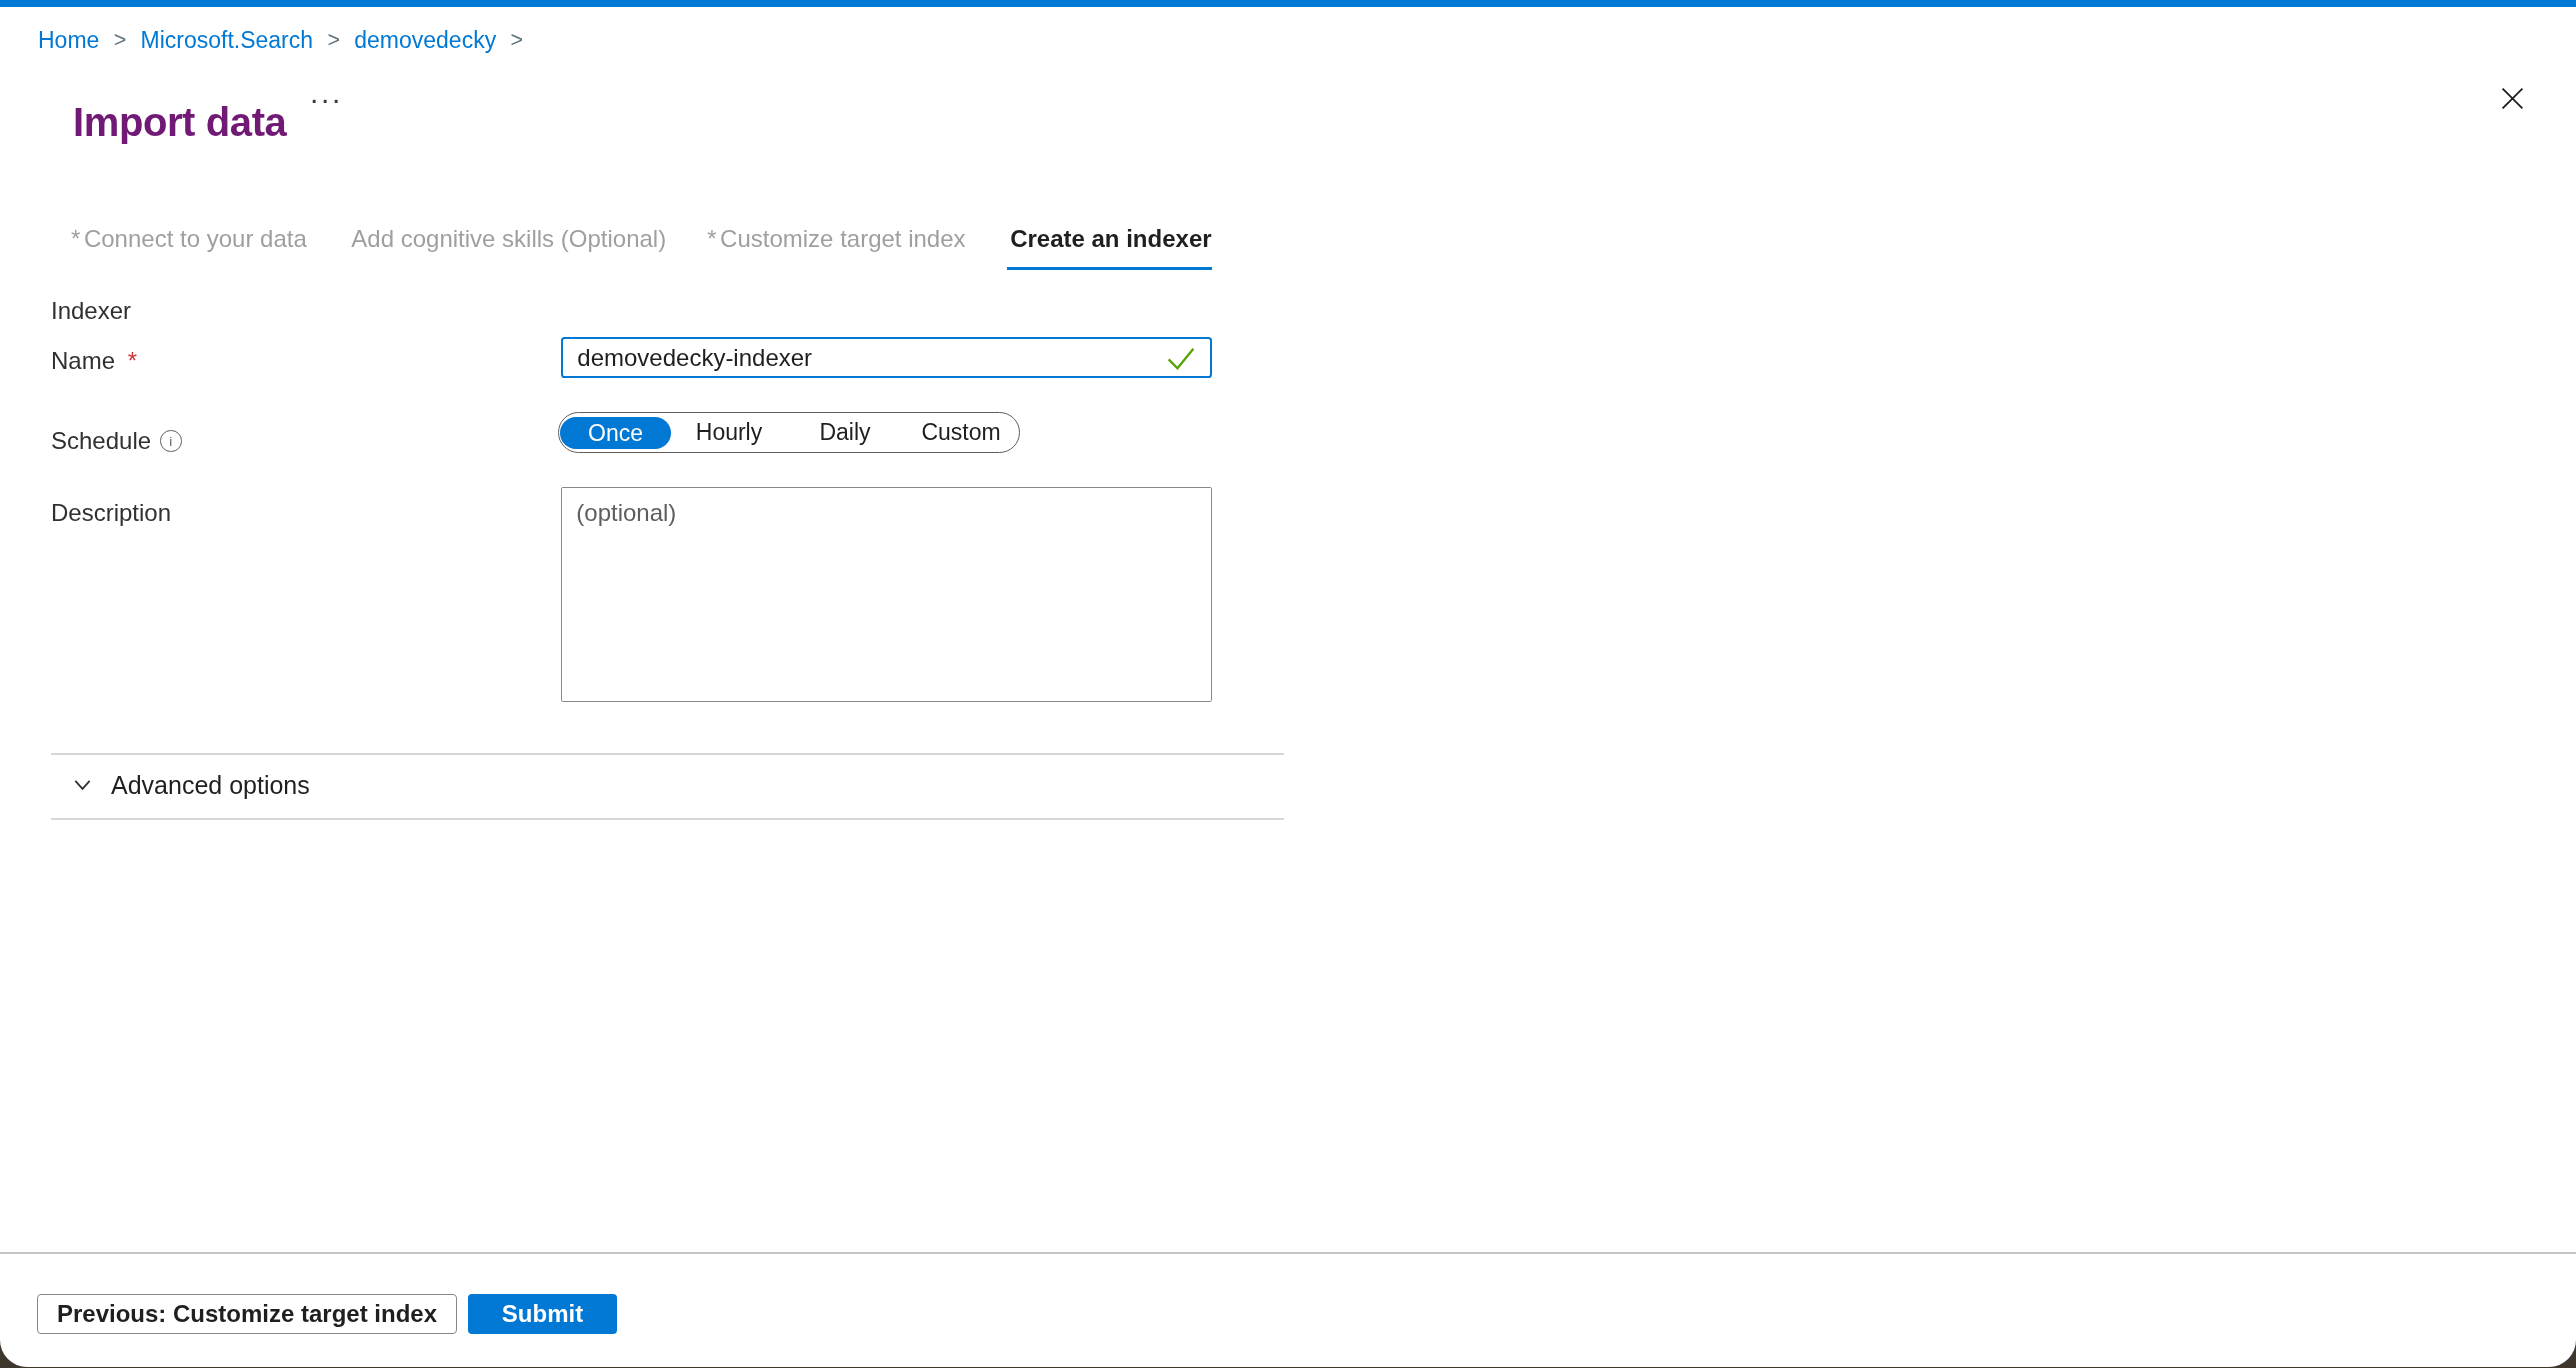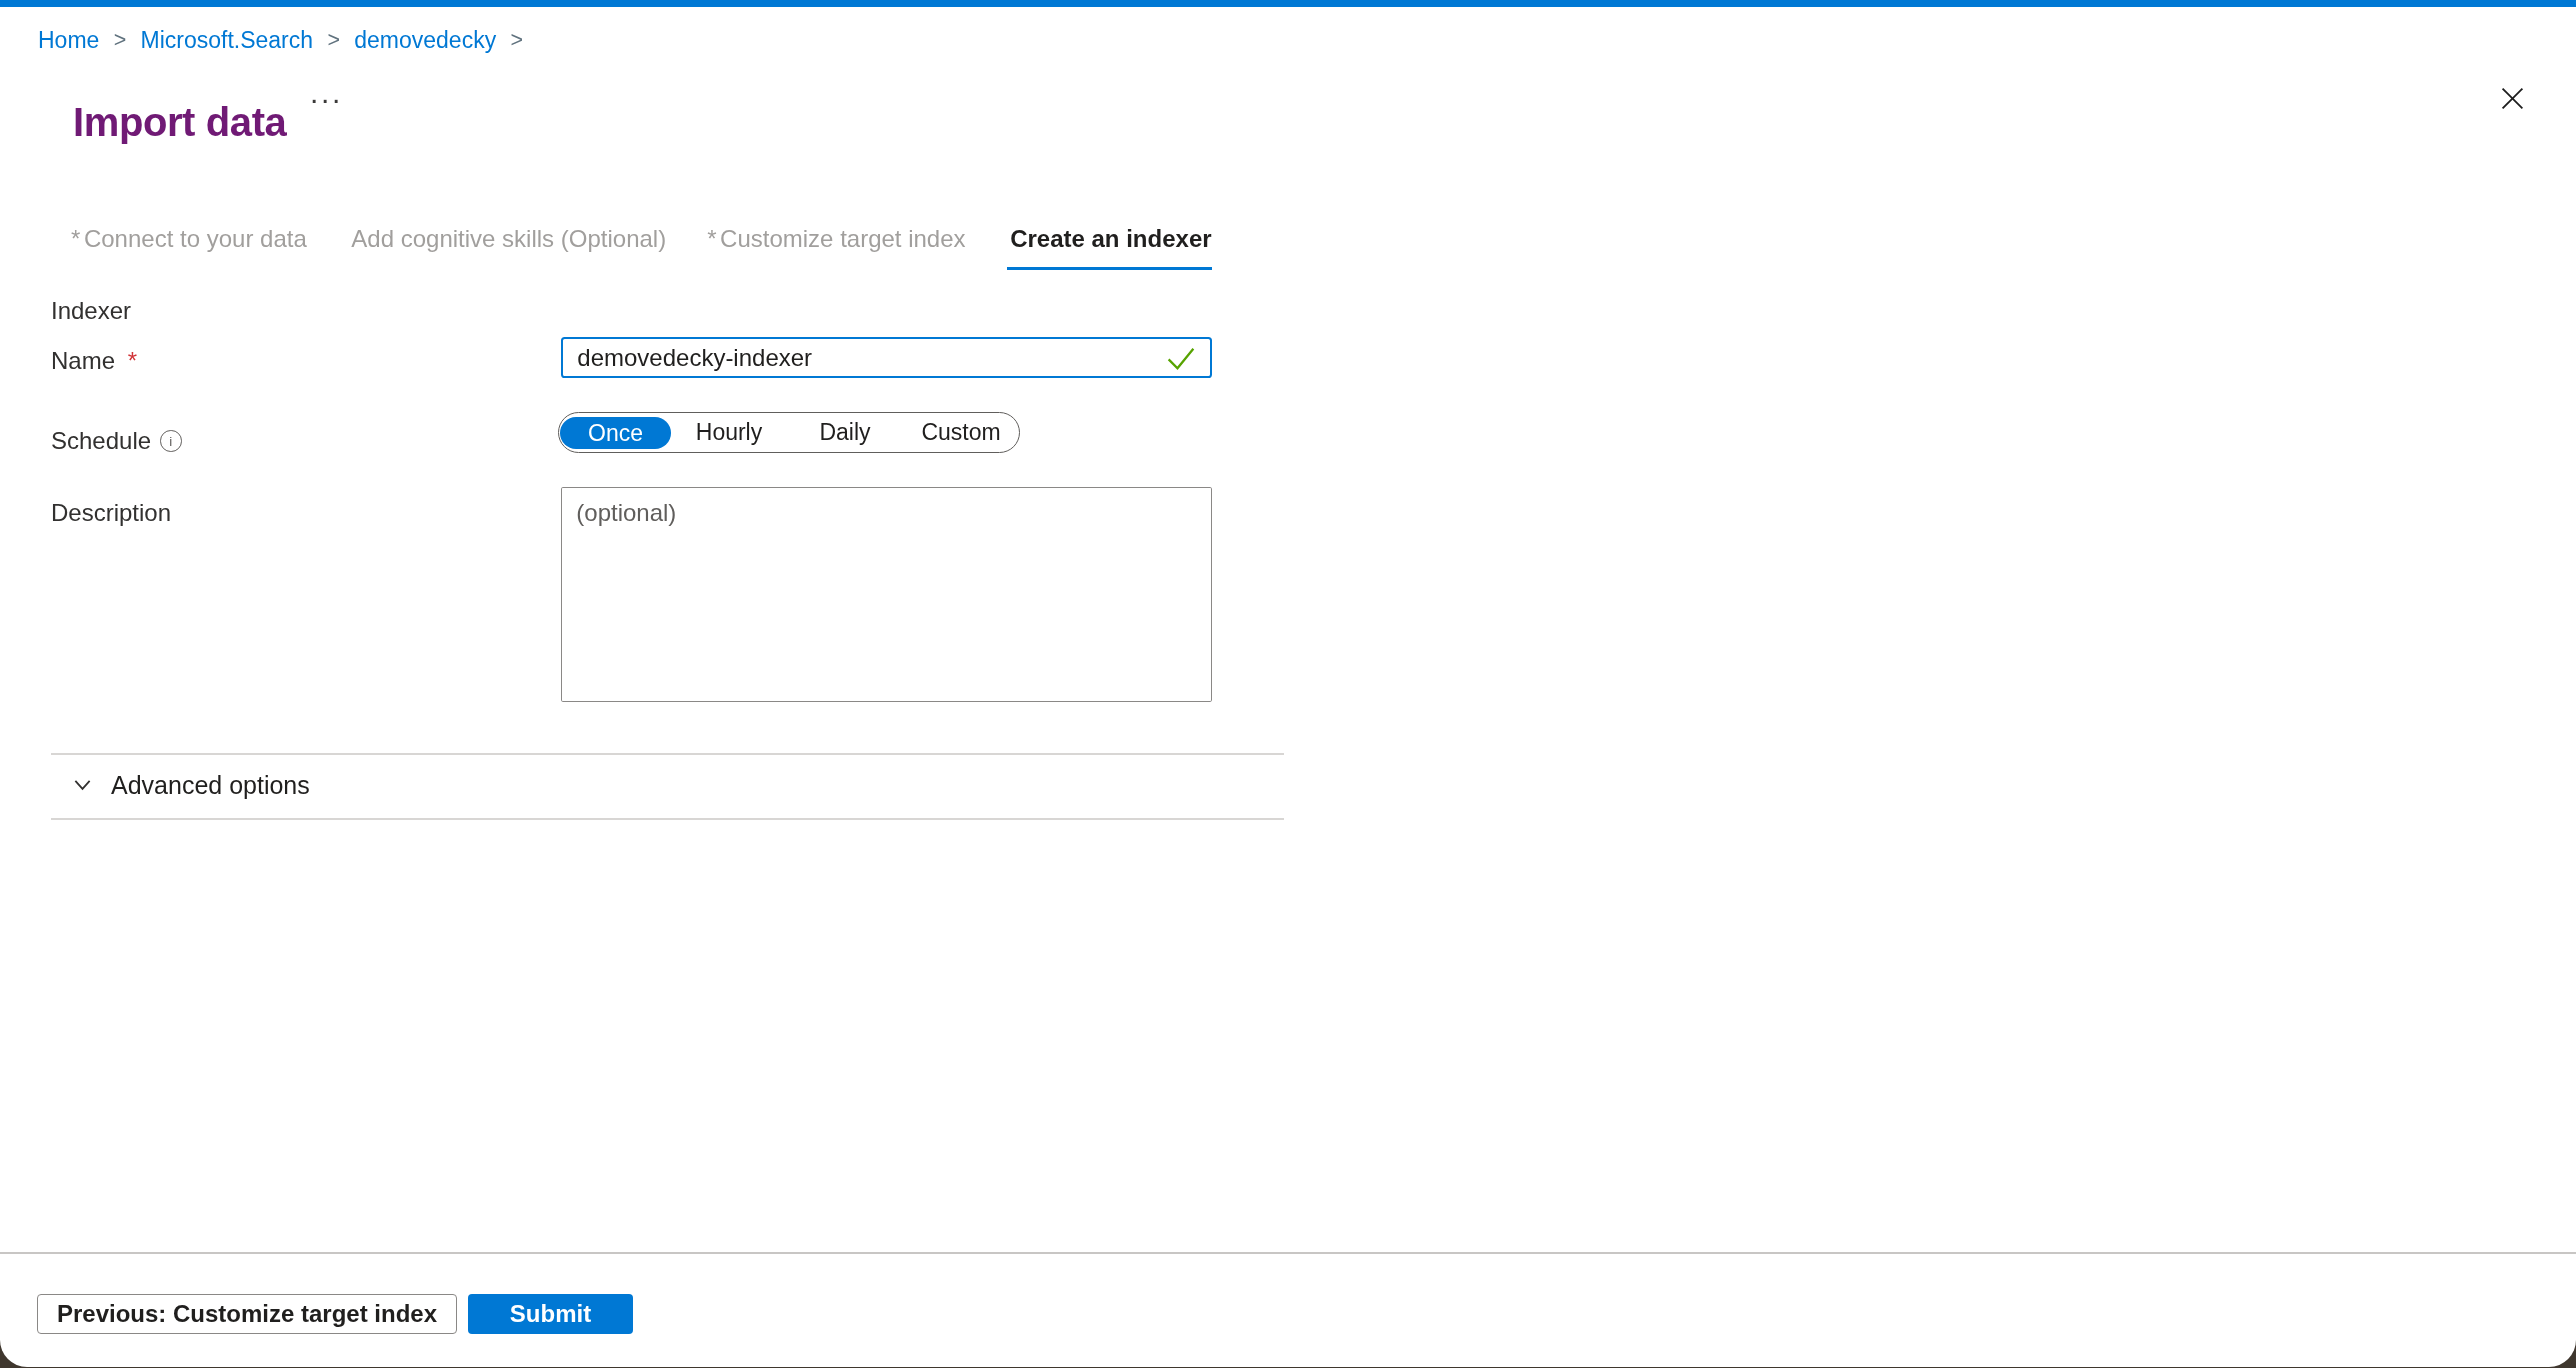--- a/index.html
+++ b/index.html
@@ -159,21 +159,21 @@
     font-size:24px; font-weight:700; font-family:inherit;
     border-radius:4px; cursor:pointer;
     display:flex; align-items:center; justify-content:center;
   }
   .btn-previous {
     left:37px; width:420px;
     background:#ffffff; color:#201f1e;
     border:1.8px solid #8a8886;
   }
   .btn-submit {
-    left:468px; width:165px;
+    left:468px; width:149px;
     background:#0078d4; color:#ffffff;
     border:none;
   }
 </style>
 </head>
 <body>
 
 <div class="window">
   <div class="accent-bar"></div>
 

